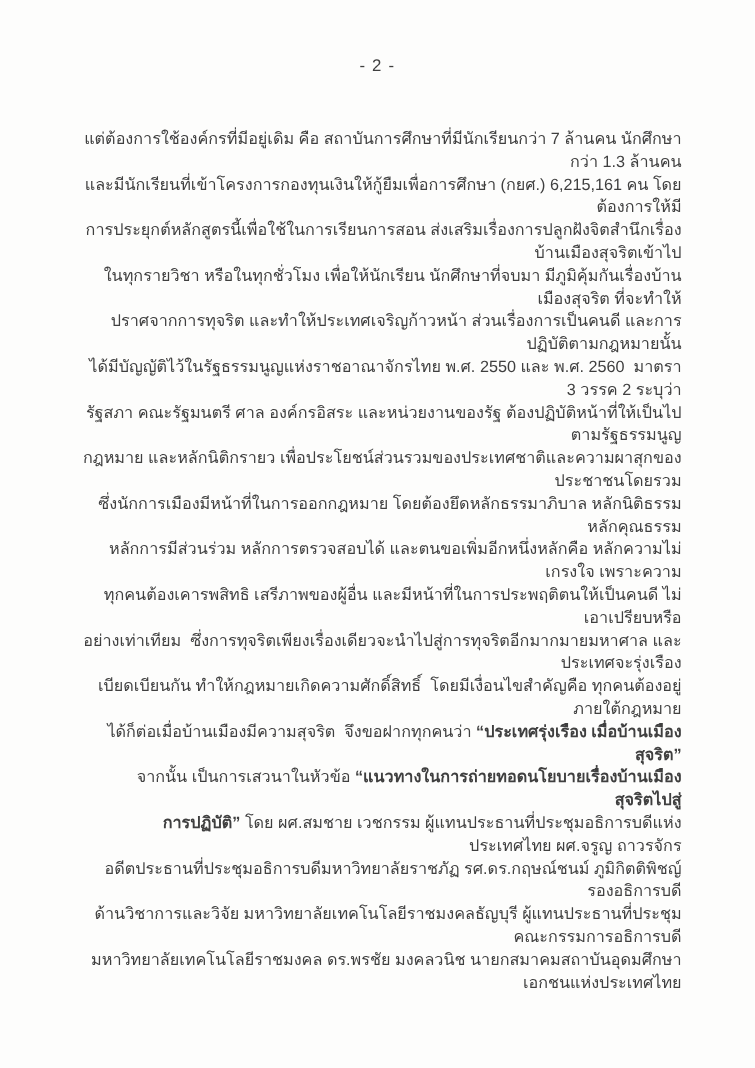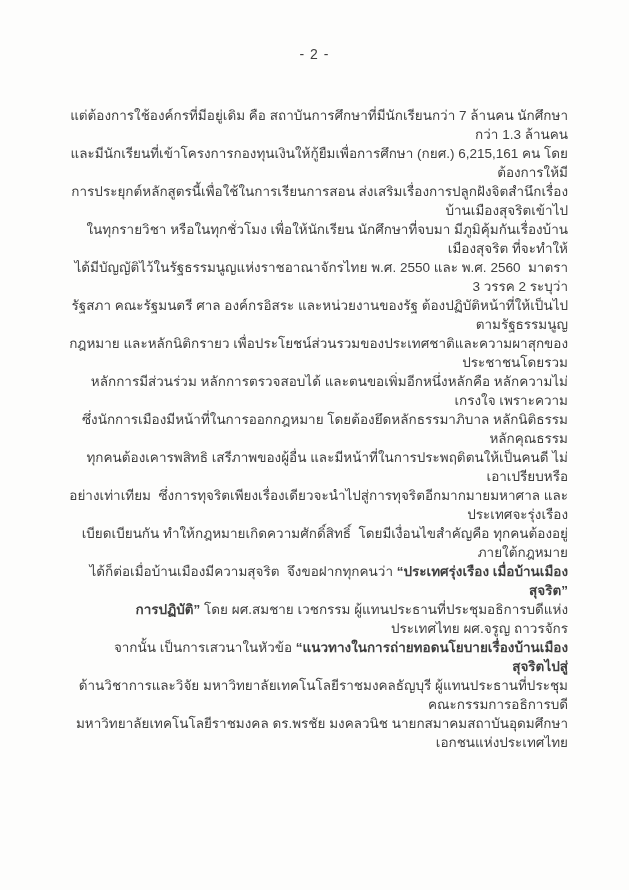--- a/index.html
+++ b/index.html
@@ -46,30 +46,32 @@
 <body>
 
 <div class="page">
   <div class="page-number">- 2 -</div>
   <div class="document-body">
       <div class="paragraph">
         <div class="text-line"><span>แต่ต้องการใช้องค์กรที่มีอยู่เดิม คือ สถาบันการศึกษาที่มีนักเรียนกว่า 7 ล้านคน นักศึกษากว่า 1.3 ล้านคน</span></div>
         <div class="text-line"><span>และมีนักเรียนที่เข้าโครงการกองทุนเงินให้กู้ยืมเพื่อการศึกษา (กยศ.) 6,215,161 คน โดยต้องการให้มี</span></div>
         <div class="text-line"><span>การประยุกต์หลักสูตรนี้เพื่อใช้ในการเรียนการสอน ส่งเสริมเรื่องการปลูกฝังจิตสำนึกเรื่องบ้านเมืองสุจริตเข้าไป</span></div>
         <div class="text-line"><span>ในทุกรายวิชา หรือในทุกชั่วโมง เพื่อให้นักเรียน นักศึกษาที่จบมา มีภูมิคุ้มกันเรื่องบ้านเมืองสุจริต ที่จะทำให้</span></div>
+        <div class="text-line"><span>ปราศจากการทุจริต และทำให้ประเทศเจริญก้าวหน้า ส่วนเรื่องการเป็นคนดี และการปฏิบัติตามกฎหมายนั้น</span></div>
         <div class="text-line"><span>ได้มีบัญญัติไว้ในรัฐธรรมนูญแห่งราชอาณาจักรไทย พ.ศ. 2550 และ พ.ศ. 2560  มาตรา 3 วรรค 2 ระบุว่า</span></div>
         <div class="text-line"><span>รัฐสภา คณะรัฐมนตรี ศาล องค์กรอิสระ และหน่วยงานของรัฐ ต้องปฏิบัติหน้าที่ให้เป็นไปตามรัฐธรรมนูญ</span></div>
         <div class="text-line"><span>กฎหมาย และหลักนิติกรายว เพื่อประโยชน์ส่วนรวมของประเทศชาติและความผาสุกของประชาชนโดยรวม</span></div>
+        <div class="text-line"><span>ซึ่งนักการเมืองมีหน้าที่ในการออกกฎหมาย โดยต้องยึดหลักธรรมาภิบาล หลักนิติธรรม หลักคุณธรรม</span></div>
         <div class="text-line"><span>หลักการมีส่วนร่วม หลักการตรวจสอบได้ และตนขอเพิ่มอีกหนึ่งหลักคือ หลักความไม่เกรงใจ เพราะความ</span></div>
-        <div class="text-line"><span>ซึ่งนักการเมืองมีหน้าที่ในการออกกฎหมาย โดยต้องยึดหลักธรรมาภิบาล หลักนิติธรรม หลักคุณธรรม</span></div>
         <div class="text-line"><span>ทุกคนต้องเคารพสิทธิ เสรีภาพของผู้อื่น และมีหน้าที่ในการประพฤติตนให้เป็นคนดี ไม่เอาเปรียบหรือ</span></div>
         <div class="text-line"><span>อย่างเท่าเทียม  ซึ่งการทุจริตเพียงเรื่องเดียวจะนำไปสู่การทุจริตอีกมากมายมหาศาล และประเทศจะรุ่งเรือง</span></div>
         <div class="text-line"><span>เบียดเบียนกัน ทำให้กฎหมายเกิดความศักดิ์สิทธิ์  โดยมีเงื่อนไขสำคัญคือ ทุกคนต้องอยู่ภายใต้กฎหมาย</span></div>
         <div class="text-line"><span>ได้ก็ต่อเมื่อบ้านเมืองมีความสุจริต  จึงขอฝากทุกคนว่า </span><span class="bold">“ประเทศรุ่งเรือง เมื่อบ้านเมืองสุจริต”</span></div>
       </div>
       <div class="paragraph">
+        <div class="text-line indented"><span>จากนั้น เป็นการเสวนาในหัวข้อ </span><span class="bold">“แนวทางในการถ่ายทอดนโยบายเรื่องบ้านเมืองสุจริตไปสู่</span></div>
         <div class="text-line"><span class="bold">การปฏิบัติ”</span><span> โดย ผศ.สมชาย เวชกรรม ผู้แทนประธานที่ประชุมอธิการบดีแห่งประเทศไทย ผศ.จรูญ ถาวรจักร</span></div>
-        <div class="text-line indented"><span>จากนั้น เป็นการเสวนาในหัวข้อ </span><span class="bold">“แนวทางในการถ่ายทอดนโยบายเรื่องบ้านเมืองสุจริตไปสู่</span></div>
+        <div class="text-line"><span>อดีตประธานที่ประชุมอธิการบดีมหาวิทยาลัยราชภัฏ รศ.ดร.กฤษณ์ชนม์ ภูมิกิตติพิชญ์ รองอธิการบดี</span></div>
         <div class="text-line"><span>ด้านวิชาการและวิจัย มหาวิทยาลัยเทคโนโลยีราชมงคลธัญบุรี ผู้แทนประธานที่ประชุมคณะกรรมการอธิการบดี</span></div>
         <div class="text-line"><span>มหาวิทยาลัยเทคโนโลยีราชมงคล ดร.พรชัย มงคลวนิช นายกสมาคมสถาบันอุดมศึกษาเอกชนแห่งประเทศไทย</span></div>
       </div>
     </div>
 </div>
 
 </body></html>

